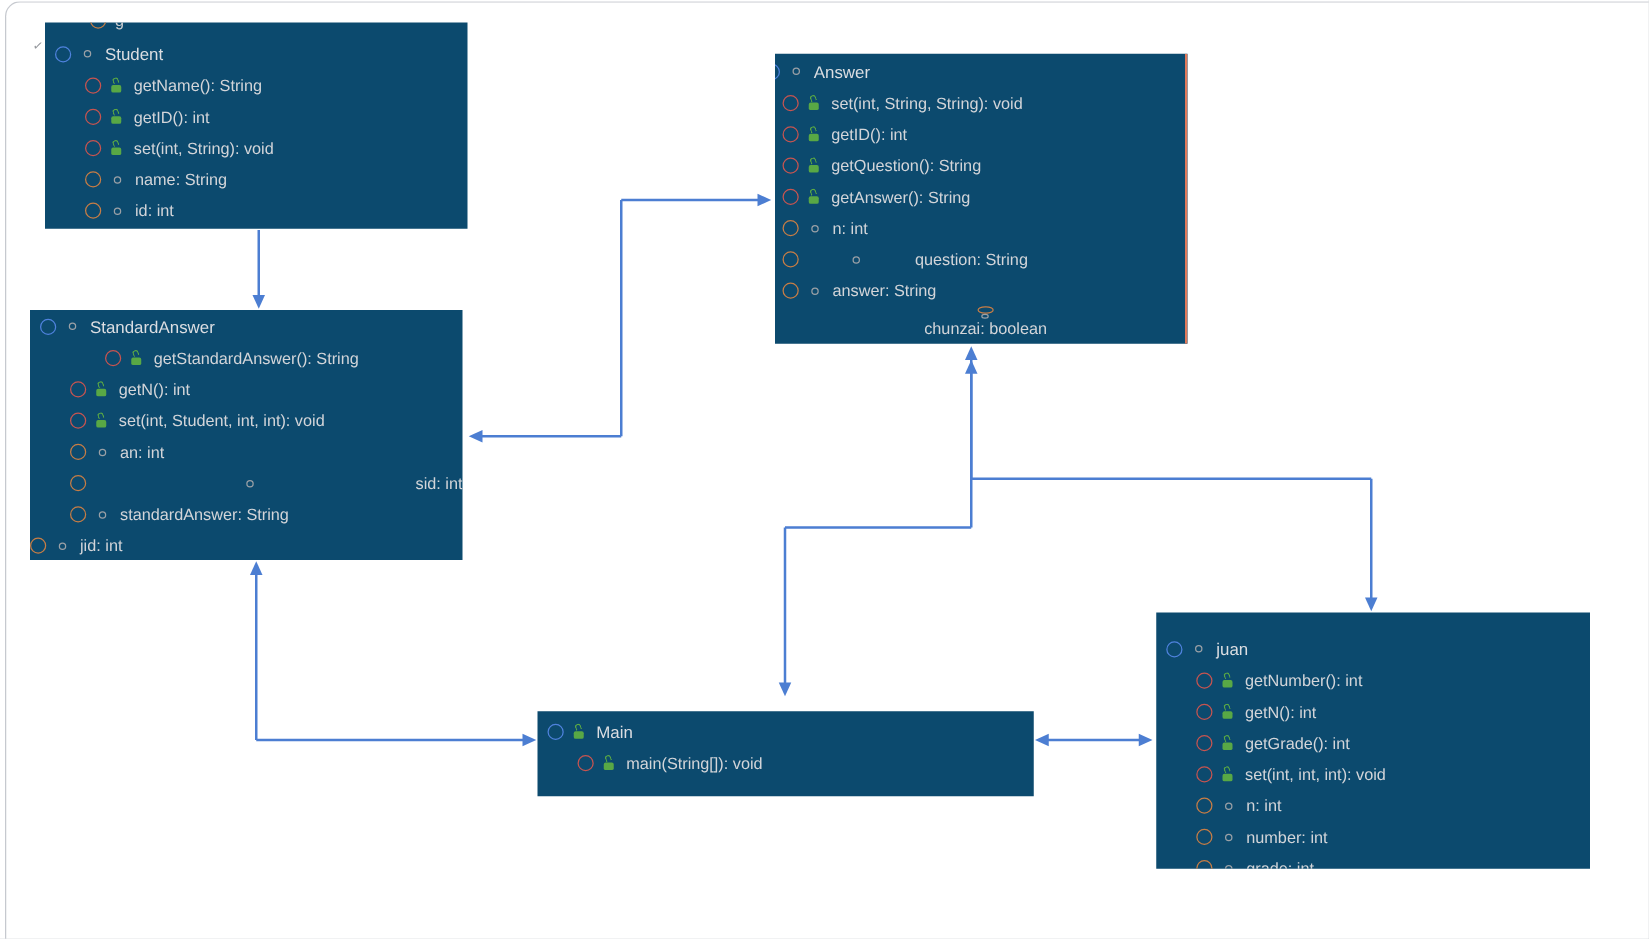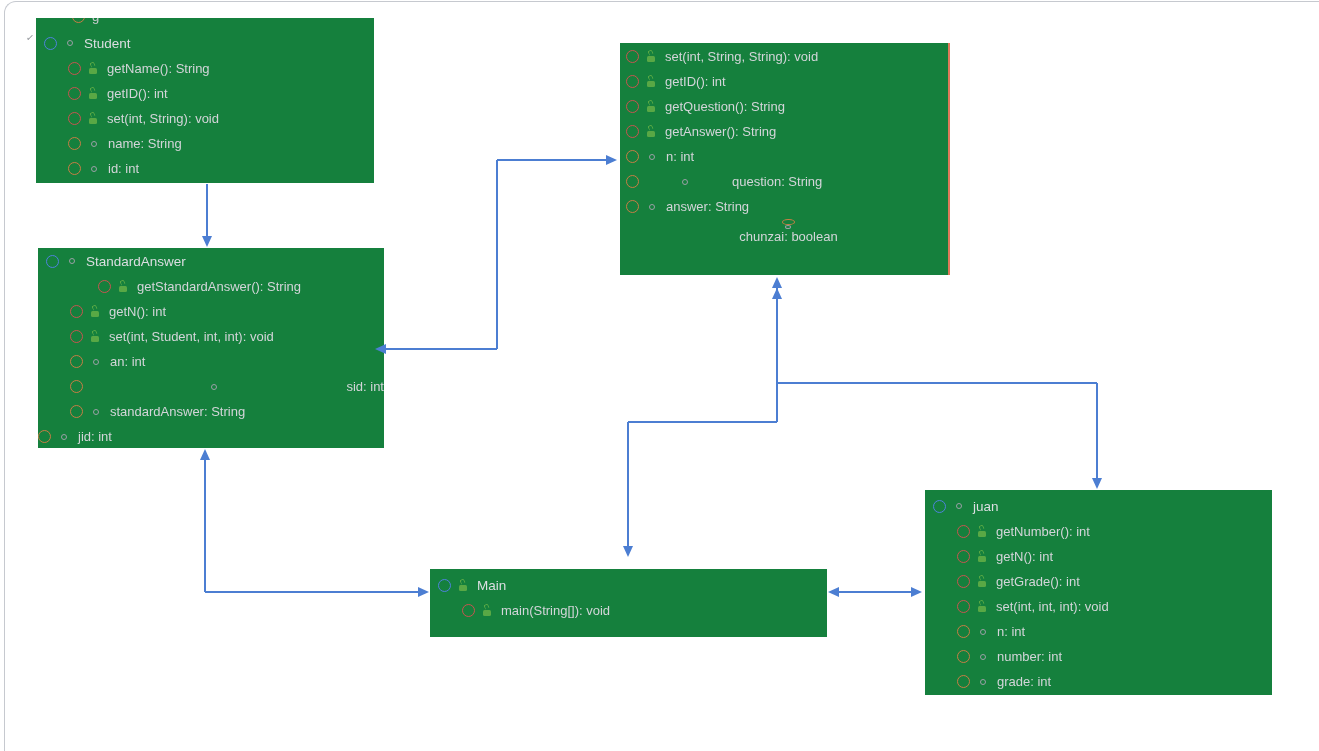--- a/index.html
+++ b/index.html
@@ -10,21 +10,21 @@
   }
   .panel-border{
     position:absolute;left:4px;top:1px;width:1330px;height:766px;
     border-left:1px solid #c6c9cf;border-top:1px solid #c6c9cf;
     border-top-left-radius:12px;pointer-events:none;
   }
   .canvas{position:absolute;inset:0;}
   
   .node{position:absolute;}
   .node-box{
-    position:absolute;inset:0;background:#15803d;overflow:hidden;
+    position:absolute;inset:0;background:#0c4a6e;overflow:hidden;
     color:#d3d5d9;font-size:13px;
   }
   .row{display:flex;align-items:center;column-gap:7px;height:25px;white-space:nowrap;}
   .row.title{height:26px;font-size:13.5px;color:#dcdee2;}
   .row .label{margin-left:1px;}
   .clip-row{position:absolute;top:-9px;left:36px;display:flex;align-items:center;column-gap:7px;color:#c8cace;}
   .accent-line{position:absolute;top:0;right:0;width:2px;height:100%;}
   .expander{
     position:absolute;left:-10px;top:15px;font-size:10px;color:#94979c;
     transform:rotate(8deg);line-height:1;
@@ -99,20 +99,25 @@
         <div class="row member" style="padding-left: 32px;">
           <span class="icn-ring icn-field"></span>
           <span class="icn-circle"></span>
           <span class="label">id: int</span>
         </div>
       </div>
       <span class="expander">✓</span>
     </div>
     <div class="node" style="left: 620px; top: 43px; width: 330px; height: 232px;">
       <div class="node-box" style="padding-top: 1px;">
+        <div class="row title" style="padding-left: 8px;">
+          <span class="icn-ring icn-class" style="margin-left: -17px;"></span>
+          <span class="icn-circle"></span>
+          <span class="label">Answer</span>
+        </div>
         <div class="row member" style="padding-left: 6px;">
           <span class="icn-ring icn-method"></span>
           <span class="icn-lock"></span>
           <span class="label">set(int, String, String): void</span>
         </div>
         <div class="row member" style="padding-left: 6px;">
           <span class="icn-ring icn-method"></span>
           <span class="icn-lock"></span>
           <span class="label">getID(): int</span>
         </div>
@@ -142,21 +147,21 @@
           <span class="label">answer: String</span>
         </div>
         <div class="row member" style="padding-left: 6px; flex-direction: column;">
           <span class="icn-ring icn-field"></span>
           <span class="icn-circle"></span>
           <span class="label">chunzai: boolean</span>
         </div>
         <div class="accent-line" style="background: rgb(224, 121, 90);"></div>
       </div>
     </div>
-    <div class="node" style="left: 38px; top: 248px; width: 346px; height: 200px;">
+    <div class="node" style="left: 24px; top: 248px; width: 346px; height: 200px;">
       <div class="node-box" style="padding-top: 0px;">
         <div class="row title" style="padding-left: 8px;">
           <span class="icn-ring icn-class"></span>
           <span class="icn-circle"></span>
           <span class="label">StandardAnswer</span>
         </div>
         <div class="row member" style="padding-left: 32px; margin-left: 28px;">
           <span class="icn-ring icn-method"></span>
           <span class="icn-lock"></span>
           <span class="label">getStandardAnswer(): String</span>
@@ -201,21 +206,21 @@
           <span class="label">Main</span>
         </div>
         <div class="row member" style="padding-left: 32px;">
           <span class="icn-ring icn-method"></span>
           <span class="icn-lock"></span>
           <span class="label">main(String[]): void</span>
         </div>
       </div>
     </div>
     <div class="node" style="left: 925px; top: 490px; width: 347px; height: 205px;">
-      <div class="node-box" style="padding-top: 3px;">
+      <div class="node-box" style="padding-top: 16px;">
         <div class="row title" style="padding-left: 8px;">
           <span class="icn-ring icn-class"></span>
           <span class="icn-circle"></span>
           <span class="label">juan</span>
         </div>
         <div class="row member" style="padding-left: 32px;">
           <span class="icn-ring icn-method"></span>
           <span class="icn-lock"></span>
           <span class="label">getNumber(): int</span>
         </div>

